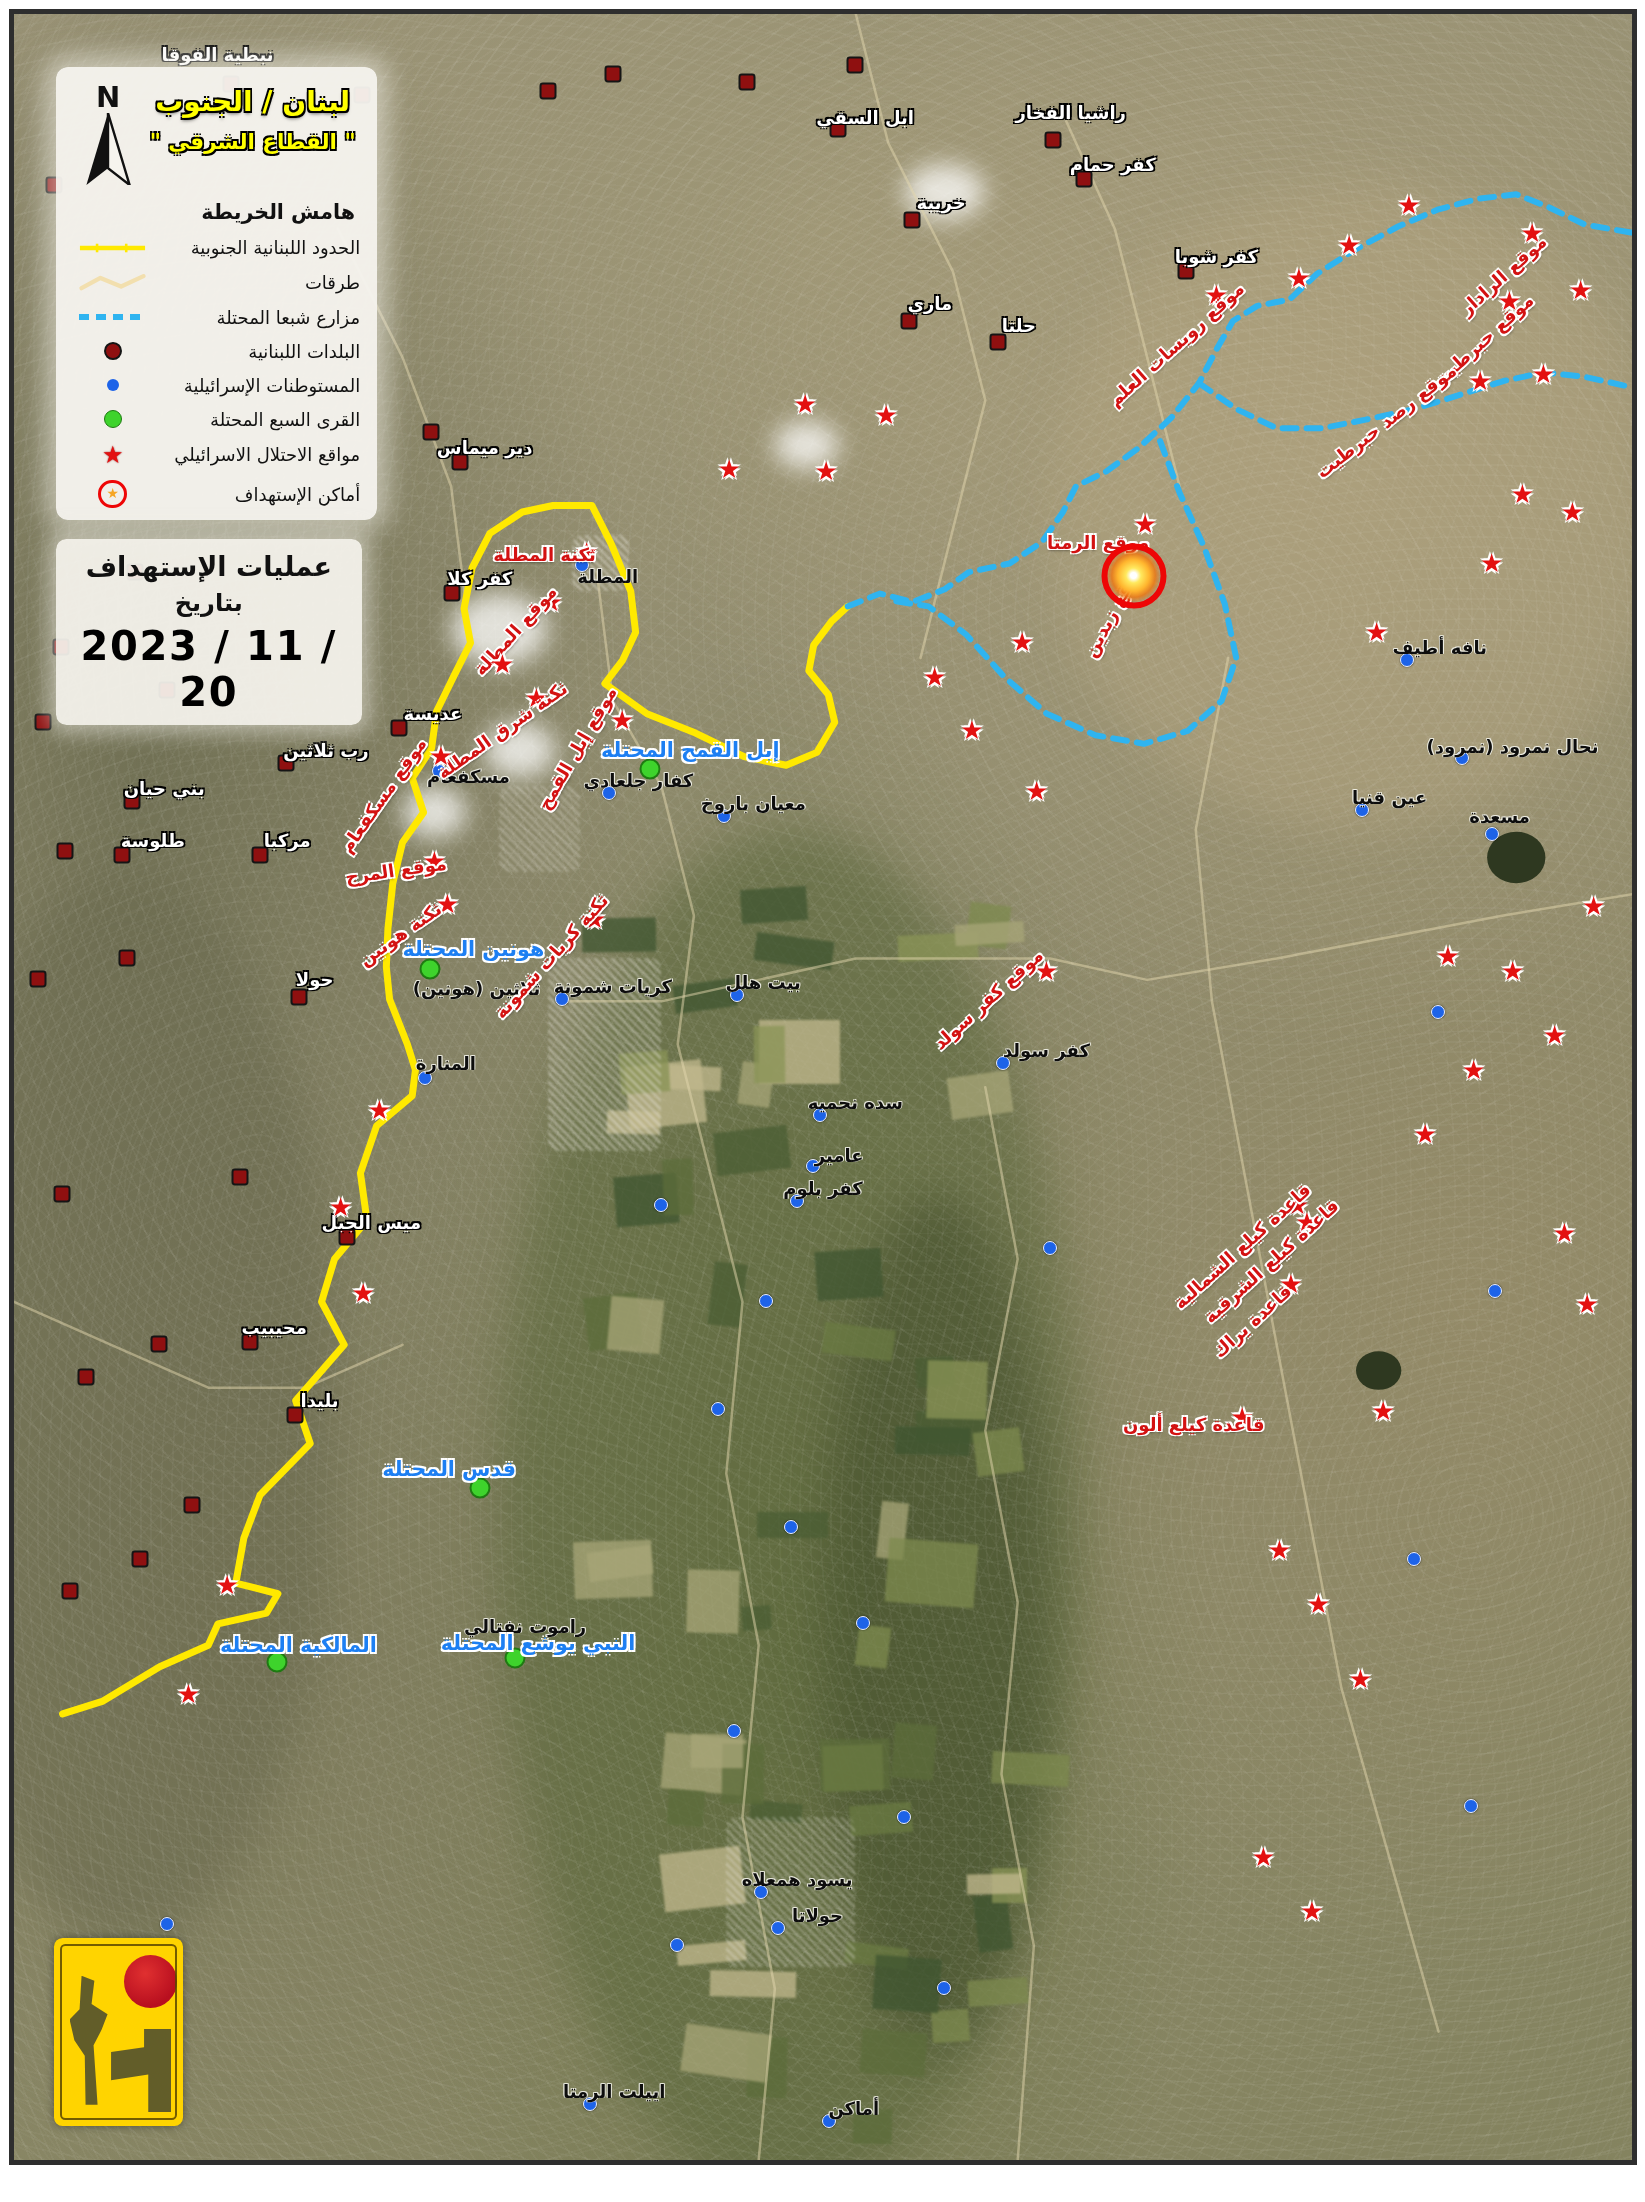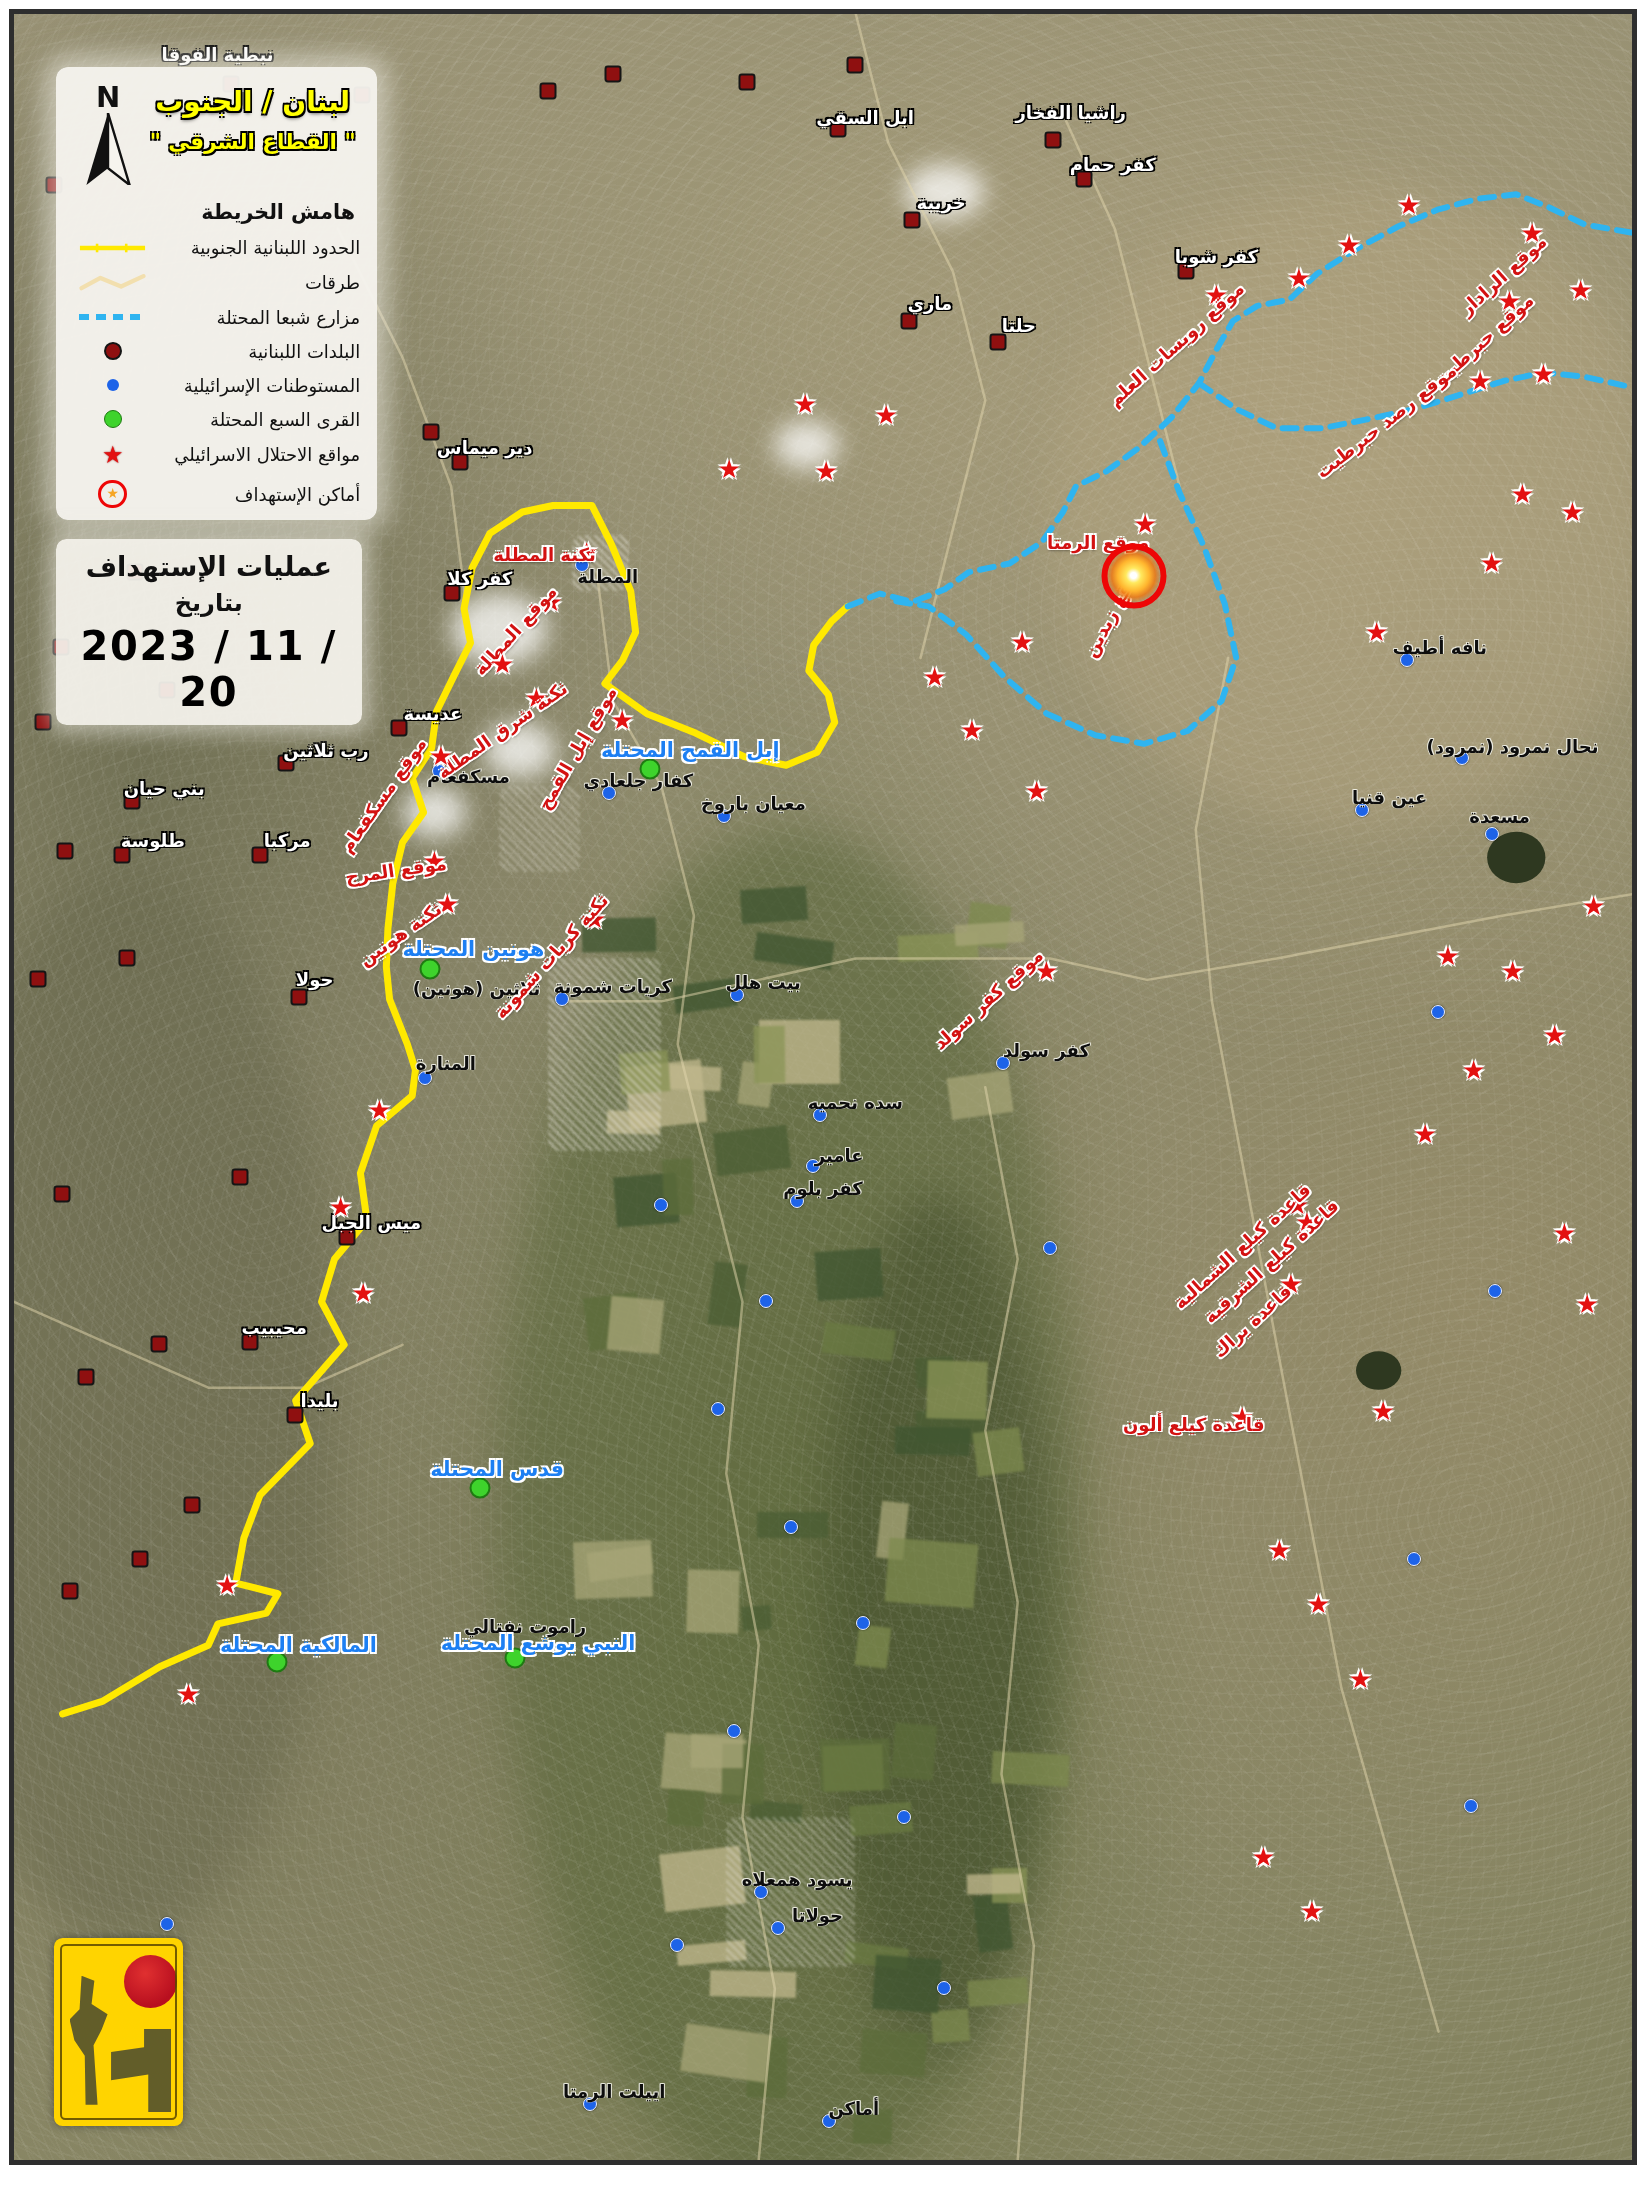--- a/index.html
+++ b/index.html
@@ -321,21 +321,21 @@
       <div class="marker settle-dot" style="left: 86.5%; top: 72%;"></div>
       <div class="marker settle-dot" style="left: 90%; top: 83.5%;"></div>
       <div class="marker settle-dot" style="left: 64%; top: 57.5%;"></div>
       <div class="marker settle-dot" style="left: 9.5%; top: 89%;"></div>
       <div class="marker settle-dot" style="left: 6%; top: 94%;"></div>
       <div class="marker village-dot" style="left: 25.7%; top: 44.5%;"></div>
       <div class="mlabel village-label" dir="rtl" style="left: 28.4%; top: 43.6%;">هونين المحتلة</div>
       <div class="marker village-dot" style="left: 39.3%; top: 35.2%;"></div>
       <div class="mlabel village-label" dir="rtl" style="left: 41.8%; top: 34.3%;">إبل القمح المحتلة</div>
       <div class="marker village-dot" style="left: 28.8%; top: 68.7%;"></div>
-      <div class="mlabel village-label" dir="rtl" style="left: 26.9%; top: 67.8%; margin-left: 48px;">قدس المحتلة</div>
+      <div class="mlabel village-label" dir="rtl" style="left: 26.9%; top: 67.8%;">قدس المحتلة</div>
       <div class="marker village-dot" style="left: 31%; top: 76.6%;"></div>
       <div class="mlabel village-label" dir="rtl" style="left: 32.4%; top: 75.9%;">النبي يوشع المحتلة</div>
       <div class="marker village-dot" style="left: 16.3%; top: 76.8%;"></div>
       <div class="mlabel village-label" dir="rtl" style="left: 17.6%; top: 76%;">المالكية المحتلة</div>
       <div class="marker star" dir="rtl" style="left: 93.8%; top: 10.2%;">★</div>
       <div class="mlabel site-label" dir="rtl" style="left: 92%; top: 12.2%; transform: translate(-50%, -50%) rotate(-42deg);">موقع الرادار</div>
       <div class="marker star" dir="rtl" style="left: 90.6%; top: 17.1%;">★</div>
       <div class="mlabel site-label" dir="rtl" style="left: 90.8%; top: 15.2%; transform: translate(-50%, -50%) rotate(-42deg);">موقع حبرطيت</div>
       <div class="marker star" dir="rtl" style="left: 94.5%; top: 16.8%;">★</div>
       <div class="mlabel site-label" dir="rtl" style="left: 84.8%; top: 19%; transform: translate(-50%, -50%) rotate(-38deg);">موقع رصد حبرطيت</div>

